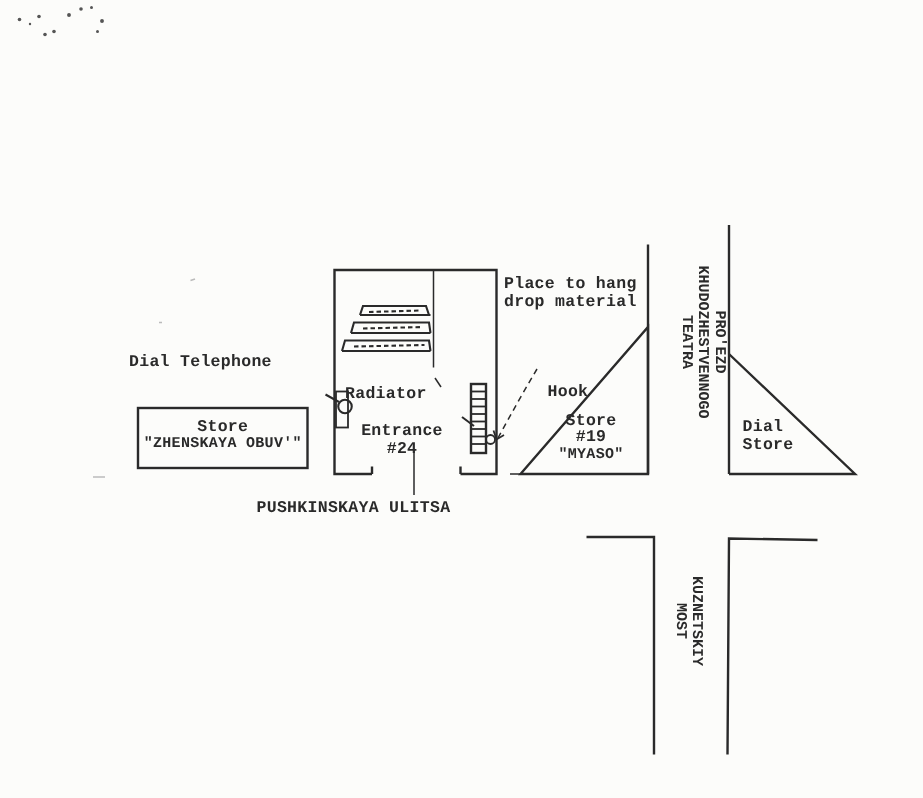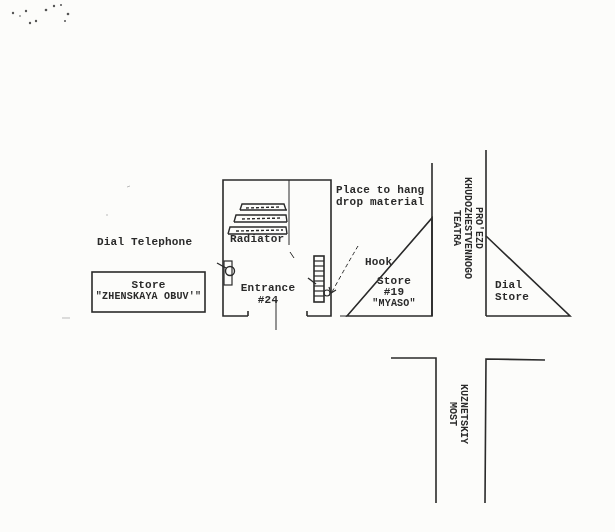--- a/index.html
+++ b/index.html
@@ -91,28 +91,28 @@
     </g>
 
     <g stroke="#bbb" stroke-width="1">
       <line x1="127" y1="187" x2="130" y2="186"></line>
       <line x1="106" y1="215" x2="108" y2="215"></line>
       <line x1="62" y1="318" x2="70" y2="318"></line>
     </g>
   </svg>
 
 
-  <div class="lbl" style="left:86px;top:236px;margin-left:11px;">Dial Telephone</div>
+  <div class="lbl" style="left:86px;top:236px;">Dial Telephone</div>
 
   <div class="lbl center" style="left:92px;top:279px;width:113px;">
     <div>Store</div>
     <div style="font-size:10px;">"ZHENSKAYA OBUV'"</div>
   </div>
 
-  <div class="lbl" style="left:230px;top:233px;">Radiator</div>
+  <div class="lbl" style="left:230px;top:257px;">Radiator</div>
 
   <div class="lbl center" style="left:236px;top:282px;width:64px;">
     <div>Entrance</div>
     <div>#24</div>
   </div>
 
   <div class="lbl" style="left:336px;top:184px;">
     <div>Place to hang</div>
     <div>drop material</div>
   </div>
@@ -123,20 +123,21 @@
     <div>Store</div>
     <div>#19</div>
     <div style="font-size:10px;">"MYASO"</div>
   </div>
 
   <div class="lbl" style="left:495px;top:279px;">
     <div>Dial</div>
     <div>Store</div>
   </div>
 
+  <div class="lbl" style="left:171px;top:333px;">PUSHKINSKAYA ULITSA</div>
 
   <div class="vtext center" style="left:484px;top:168px;transform:rotate(90deg);width:120px;">
     <div>PRO'EZD</div>
     <div>KHUDOZHESTVENNOGO</div>
     <div>TEATRA</div>
   </div>
 
   <div class="vtext center" style="left:469px;top:378px;transform:rotate(90deg);width:72px;">
     <div>KUZNETSKIY</div>
     <div>MOST</div>

